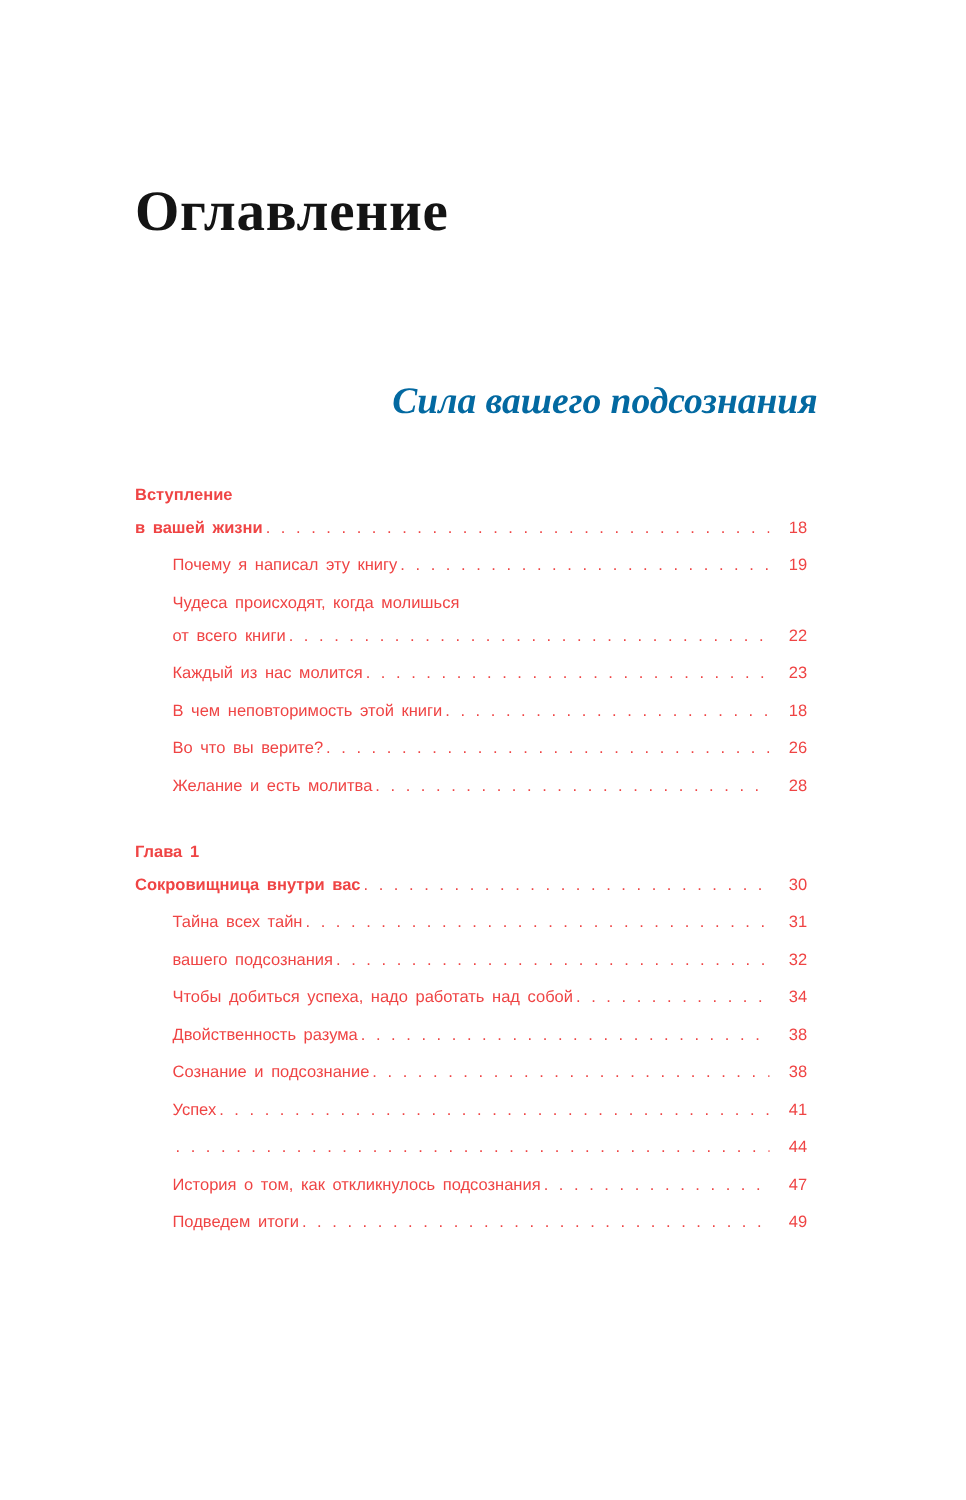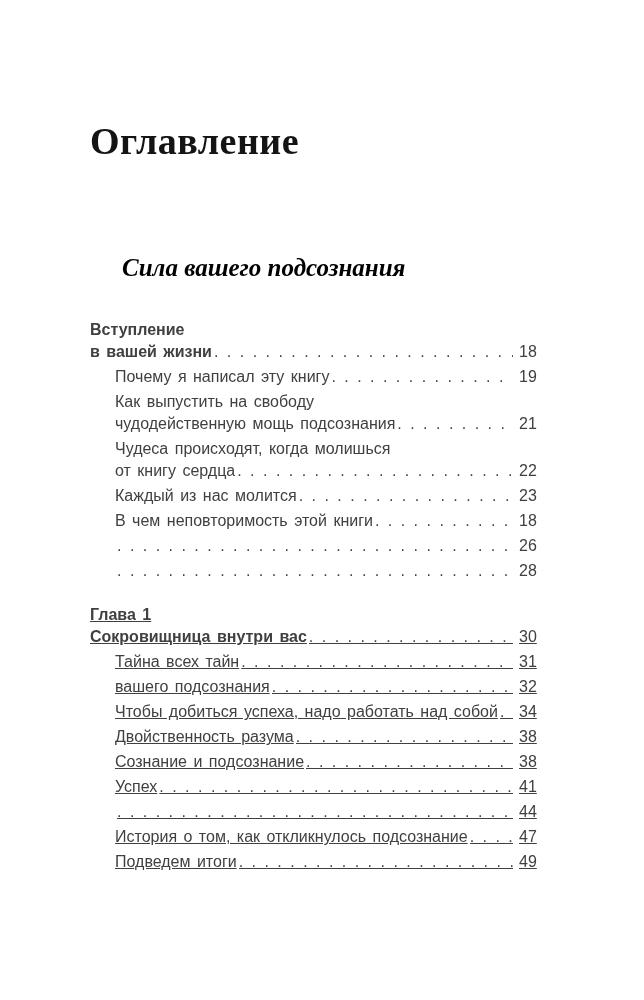--- a/index.html
+++ b/index.html
@@ -22,55 +22,55 @@
     line-height: 38px;
     letter-spacing: 0.5px;
     color: #141414;
   }
   .book-title {
     font-family: "Liberation Serif", serif;
     font-weight: 700;
     font-style: italic;
     font-size: 25px;
     line-height: 30px;
-    text-align: left;
+    text-align: right;
     padding-left: 32px;
     margin-top: 93px;
-    color: #000000;
+    color: #0369a1;
   }
   .toc {
     margin-top: 36px;
     font-family: "Liberation Sans", sans-serif;
-    font-size: 16px;
+    font-size: 11px;
     line-height: 22px;
     word-spacing: 2px;
-    color: #404040;
-  }
-  .toc-section + .toc-section { margin-top: 22px; text-decoration: underline; }
+    color: #ef4444;
+  }
+  .toc-section + .toc-section { margin-top: 22px; }
   .row { display: flex; align-items: baseline; }
   .entry-text { white-space: nowrap; }
   .heading .entry-text { font-weight: 700; }
   .leader {
     flex: 1 1 auto;
     min-width: 8px;
     overflow: hidden;
     white-space: nowrap;
     text-align: right;
     font-weight: 400;
     margin-left: 2px;
   }
   .leader::after {
     content: ". . . . . . . . . . . . . . . . . . . . . . . . . . . . . . . . . . . . . . . . . . . . . . . . . . . . . . . . . . . .";
     letter-spacing: 1px;
   }
   .pagenum {
     flex: 0 0 auto;
     min-width: 26px;
     margin-left: 6px;
-    text-align: left;
+    text-align: center;
     font-weight: 400;
   }
   .entry { margin-top: 3px; padding-left: 25px; }
 </style>
 </head>
 <body>
 
 <div class="page">
   <h1 class="doc-title">Оглавление</h1>
   <div class="book-title">Сила вашего подсознания</div>
@@ -88,60 +88,52 @@
         </div>
         <div class="entry">
           <div class="row">
             <span class="entry-text">Почему я написал эту книгу</span>
             <span class="leader"></span>
             <span class="pagenum">19</span>
           </div>
         </div>
         <div class="entry">
           <div class="row">
-            <span class="entry-text">Как выпустить на свободу</span>
-          </div>
-          <div class="row">
-            <span class="entry-text">чудодейственную мощь подсознания</span>
-            <span class="leader"></span>
-            <span class="pagenum">21</span>
-          </div>
-        </div>
-        <div class="entry">
-          <div class="row">
             <span class="entry-text">Чудеса происходят, когда молишься</span>
           </div>
           <div class="row">
-            <span class="entry-text">от книгу сердца</span>
+            <span class="entry-text">от всего книги</span>
             <span class="leader"></span>
             <span class="pagenum">22</span>
           </div>
         </div>
         <div class="entry">
           <div class="row">
             <span class="entry-text">Каждый из нас молится</span>
             <span class="leader"></span>
             <span class="pagenum">23</span>
           </div>
         </div>
         <div class="entry">
           <div class="row">
             <span class="entry-text">В чем неповторимость этой книги</span>
             <span class="leader"></span>
             <span class="pagenum">18</span>
           </div>
         </div>
         <div class="entry">
           <div class="row">
+            <span class="entry-text">Во что вы верите?</span>
             <span class="leader"></span>
             <span class="pagenum">26</span>
           </div>
         </div>
         <div class="entry">
           <div class="row">
+            <span class="entry-text">Желание и есть молитва</span>
             <span class="leader"></span>
             <span class="pagenum">28</span>
           </div>
         </div>
       </section>
       <section class="toc-section">
         <div class="heading">
           <div class="row heading-line">
             <span class="entry-text">Глава 1</span>
           </div>
@@ -194,21 +186,21 @@
           </div>
         </div>
         <div class="entry">
           <div class="row">
             <span class="leader"></span>
             <span class="pagenum">44</span>
           </div>
         </div>
         <div class="entry">
           <div class="row">
-            <span class="entry-text">История о том, как откликнулось подсознание</span>
+            <span class="entry-text">История о том, как откликнулось подсознания</span>
             <span class="leader"></span>
             <span class="pagenum">47</span>
           </div>
         </div>
         <div class="entry">
           <div class="row">
             <span class="entry-text">Подведем итоги</span>
             <span class="leader"></span>
             <span class="pagenum">49</span>
           </div>

